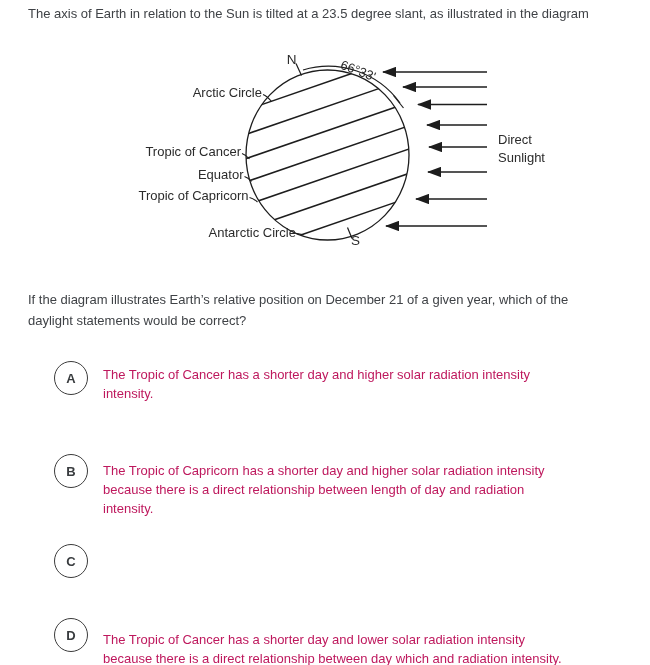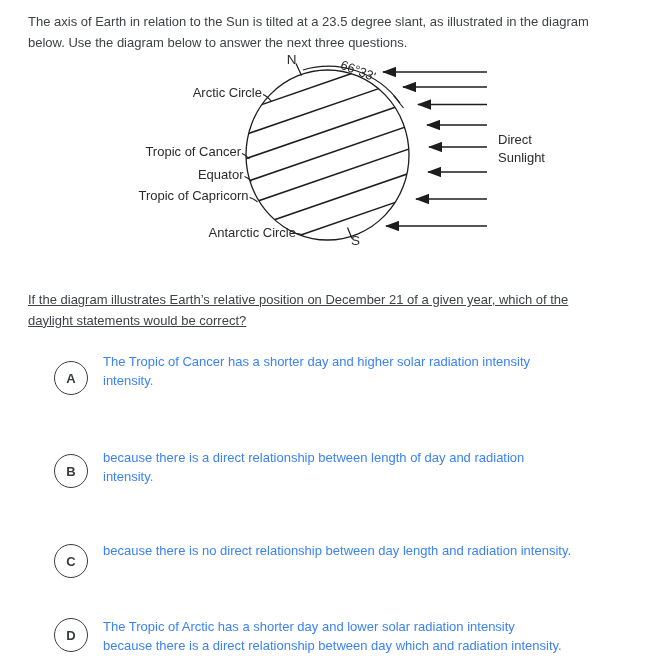--- a/index.html
+++ b/index.html
@@ -1,38 +1,37 @@
 <!DOCTYPE html>
 <html><head>
 <meta charset="utf-8">
 <style>
   html,body{margin:0;padding:0;}
   body{
     width:650px;height:665px;background:#ffffff;position:relative;overflow:hidden;
     font-family:"Liberation Sans", sans-serif;color:#3f4246;
   }
   .textblock{position:absolute;font-size:13px;line-height:21px;white-space:nowrap;}
-  .intro{left:28px;top:11px;}
-  .question{left:28px;top:290px;line-height:20.5px;text-decoration:underline;}
+  .intro{left:28px;top:3px;}
+  .question{left:28px;top:290px;line-height:20.5px;}
   .diagram-svg{position:absolute;left:0;top:45px;}
   .option{position:absolute;left:0;width:650px;height:60px;}
   .bubble{
     position:absolute;left:54px;width:34px;height:34px;border:1.4px solid #3c3c3c;
     border-radius:50%;display:flex;align-items:center;justify-content:center;
     font-size:13px;font-weight:bold;color:#393c3f;background:#fff;box-sizing:border-box;
   }
-  .opt-text{position:absolute;left:103px;top:0;font-size:13px;line-height:19px;color:#3b82f6;white-space:nowrap;}
+  .opt-text{position:absolute;left:103px;top:13px;font-size:13px;line-height:19px;color:#be185d;white-space:nowrap;}
   svg text{font-family:"Liberation Sans", sans-serif;fill:#2b2b2b;}
 </style>
 </head>
 <body>
 
 <div class="textblock intro">
   <div>The axis of Earth in relation to the Sun is tilted at a 23.5 degree slant, as illustrated in the diagram</div>
-  <div>below. Use the diagram below to answer the next three questions.</div>
 </div>
 
 <svg class="diagram-svg" width="650" height="215" viewBox="0 45 650 215">
   <defs>
     <marker id="ah" viewBox="0 0 11 8" refX="10" refY="4" markerWidth="11" markerHeight="8" orient="auto">
       <path d="M0,0 L11,4 L0,8 Z" fill="#1d1d1d"></path>
     </marker>
     <clipPath id="earthclip">
       <ellipse cx="327.5" cy="155" rx="81.5" ry="85"></ellipse>
     </clipPath>
@@ -98,31 +97,31 @@
   <div class="bubble" style="top:9px">A</div>
   <div class="opt-text">
     <div>The Tropic of Cancer has a shorter day and higher solar radiation intensity</div>
     <div>intensity.</div>
   </div>
 </div>
 
 <div class="option" style="top:448px">
   <div class="bubble" style="top:6px">B</div>
   <div class="opt-text">
+    <div>The Tropic of Capricorn has a shorter day and higher solar radiation intensity</div>
     <div>because there is a direct relationship between length of day and radiation</div>
     <div>intensity.</div>
   </div>
 </div>
 
 <div class="option" style="top:541px">
   <div class="bubble" style="top:3px">C</div>
   <div class="opt-text">
-    <div>because there is no direct relationship between day length and radiation intensity.</div>
   </div>
 </div>
 
 <div class="option" style="top:617px">
   <div class="bubble" style="top:1px">D</div>
   <div class="opt-text">
-    <div>The Tropic of Arctic has a shorter day and lower solar radiation intensity</div>
+    <div>The Tropic of Cancer has a shorter day and lower solar radiation intensity</div>
     <div>because there is a direct relationship between day which and radiation intensity.</div>
   </div>
 </div>
 
 </body></html>

